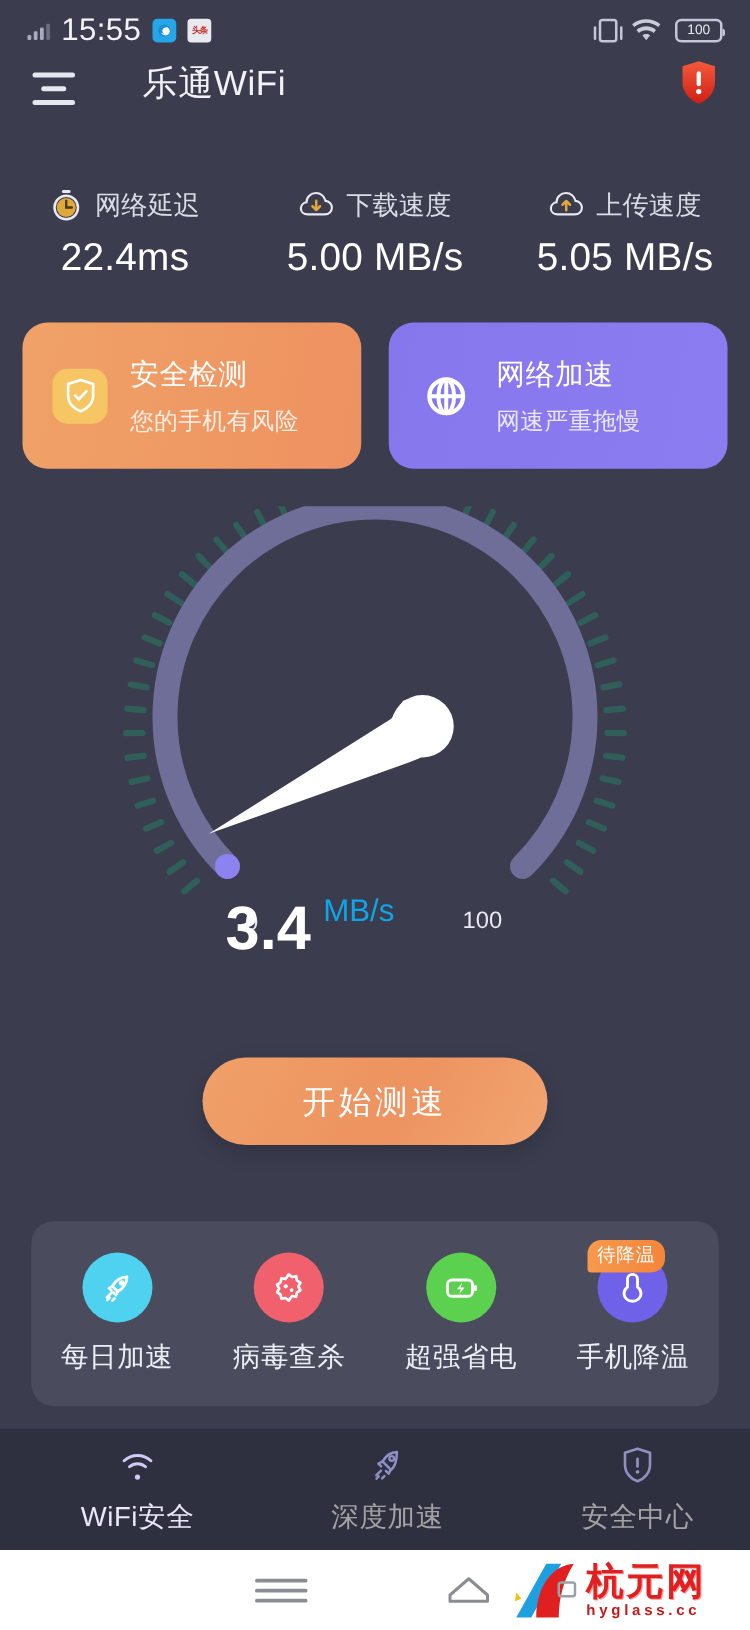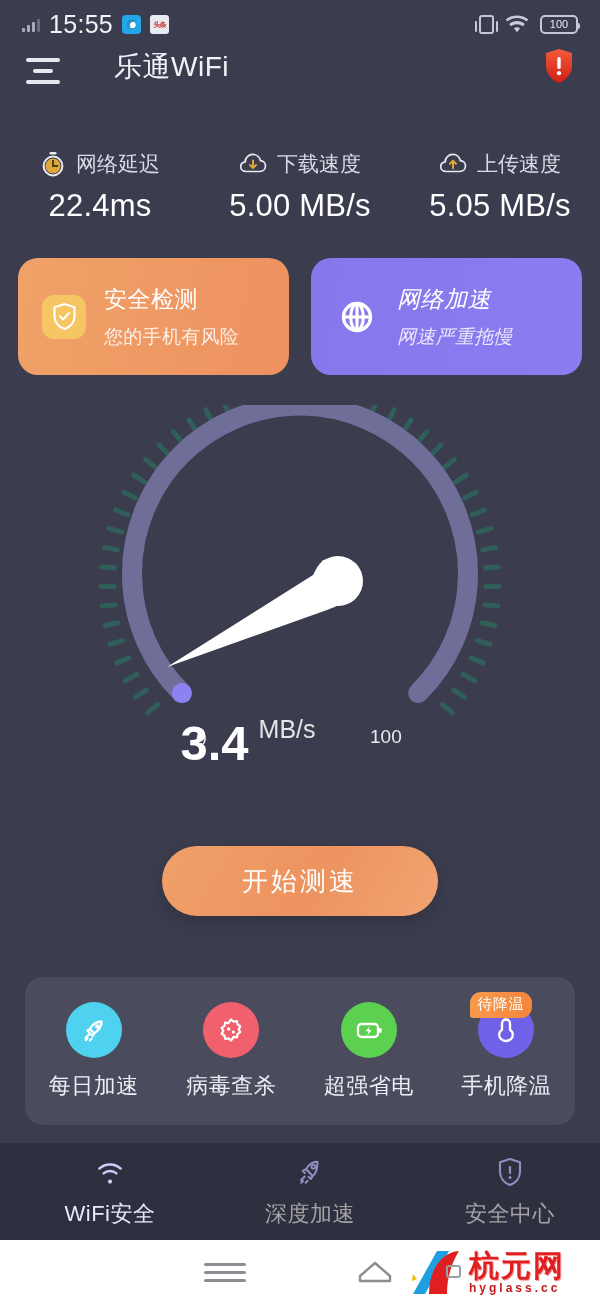--- a/index.html
+++ b/index.html
@@ -77,39 +77,39 @@
   .cards{
     position:absolute; left:0; top:258px; width:600px;
     display:flex; gap:22px; padding:0 18px;
   }
   .card{
     flex:1; height:117px; border-radius:20px;
     display:flex; align-items:center; padding-left:24px; gap:18px;
     cursor:pointer;
   }
   .card.security{ background:linear-gradient(100deg,#f0a268 0%,#ee9160 100%); }
-  .card.accel{ background:linear-gradient(100deg,#8777ed 0%,#8b7cf0 100%);font-style:italic; }
+  .card.accel{ background:linear-gradient(100deg,#8777ed 0%,#8b7cf0 100%); }
   .card-icon{ width:44px;height:44px;display:flex;align-items:center;justify-content:center;flex:none; }
   .card-icon.sec-ic{ background:#f6c664; border-radius:12px; }
   .card-texts{ display:flex; flex-direction:column; gap:9px; }
   .card-title{ font-size:23px; color:#fff; letter-spacing:.5px;}
   .card-sub{ font-size:19px; color:#fdeee4; letter-spacing:.3px;}
   .card.accel .card-sub{ color:#eae6fd; }
 
   
   .gauge-wrap{
     position:absolute; left:0; top:405px; width:600px; height:400px;
   }
   .gauge-wrap svg{ display:block; margin:0 auto; }
   .gauge-readout{
     position:absolute; left:0; top:715px; width:496px; text-align:center;
     display:flex; align-items:flex-start; justify-content:center; gap:10px;
   }
   .gauge-val{ font-size:49px; font-weight:700; color:#fff; letter-spacing:0px; }
-  .gauge-unit{ font-size:25px; color:#e5e5e5; font-weight:400;}
+  .gauge-unit{ font-size:25px; color:#0ea5e9; font-weight:400;}
   .gauge-min{ position:absolute; left:196px; top:728px; font-size:19px; color:#e9eaf1; }
   .gauge-max{ position:absolute; left:370px; top:726px; font-size:19px; color:#e9eaf1; }
 
   
   .start-btn{
     position:absolute; left:162px; top:846px; width:276px; height:70px;
     border-radius:35px; border:none; cursor:pointer;
     background:linear-gradient(120deg,#f0a069 0%,#ed9360 55%,#f1a470 100%);
     color:#ffffff; font-size:26px; letter-spacing:3px;
     font-family:"Liberation Sans","DejaVu Sans",sans-serif;

